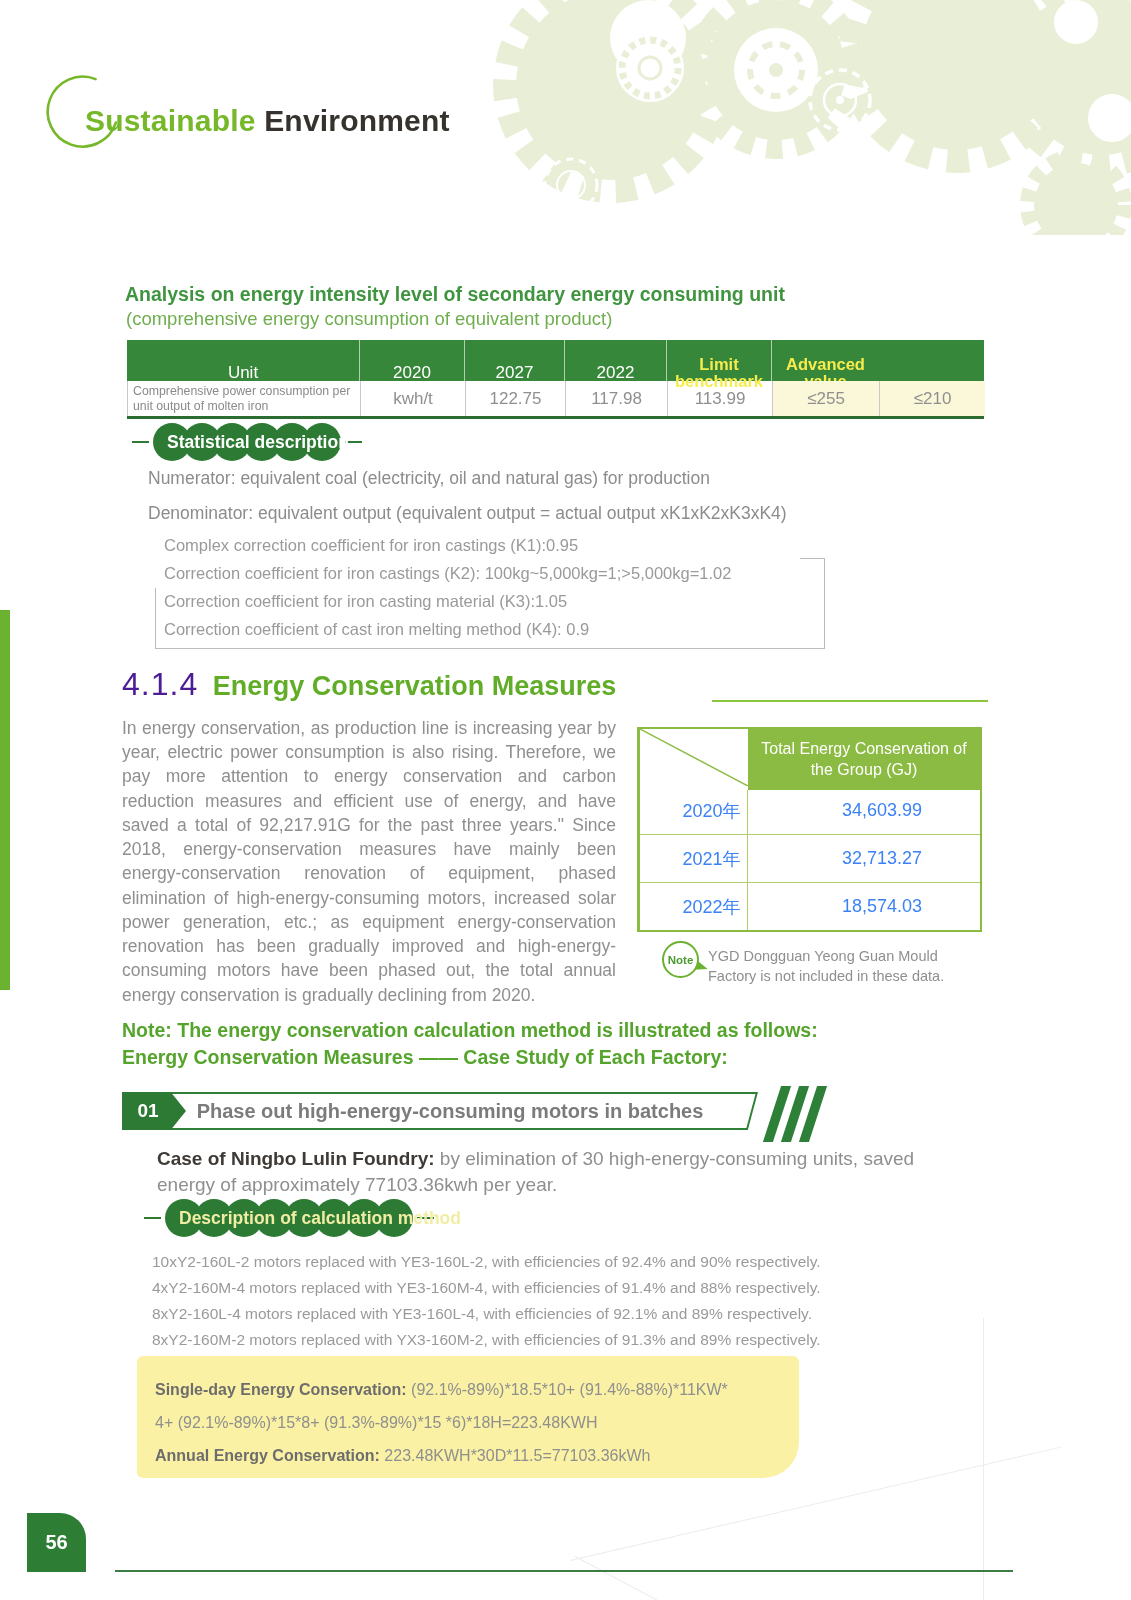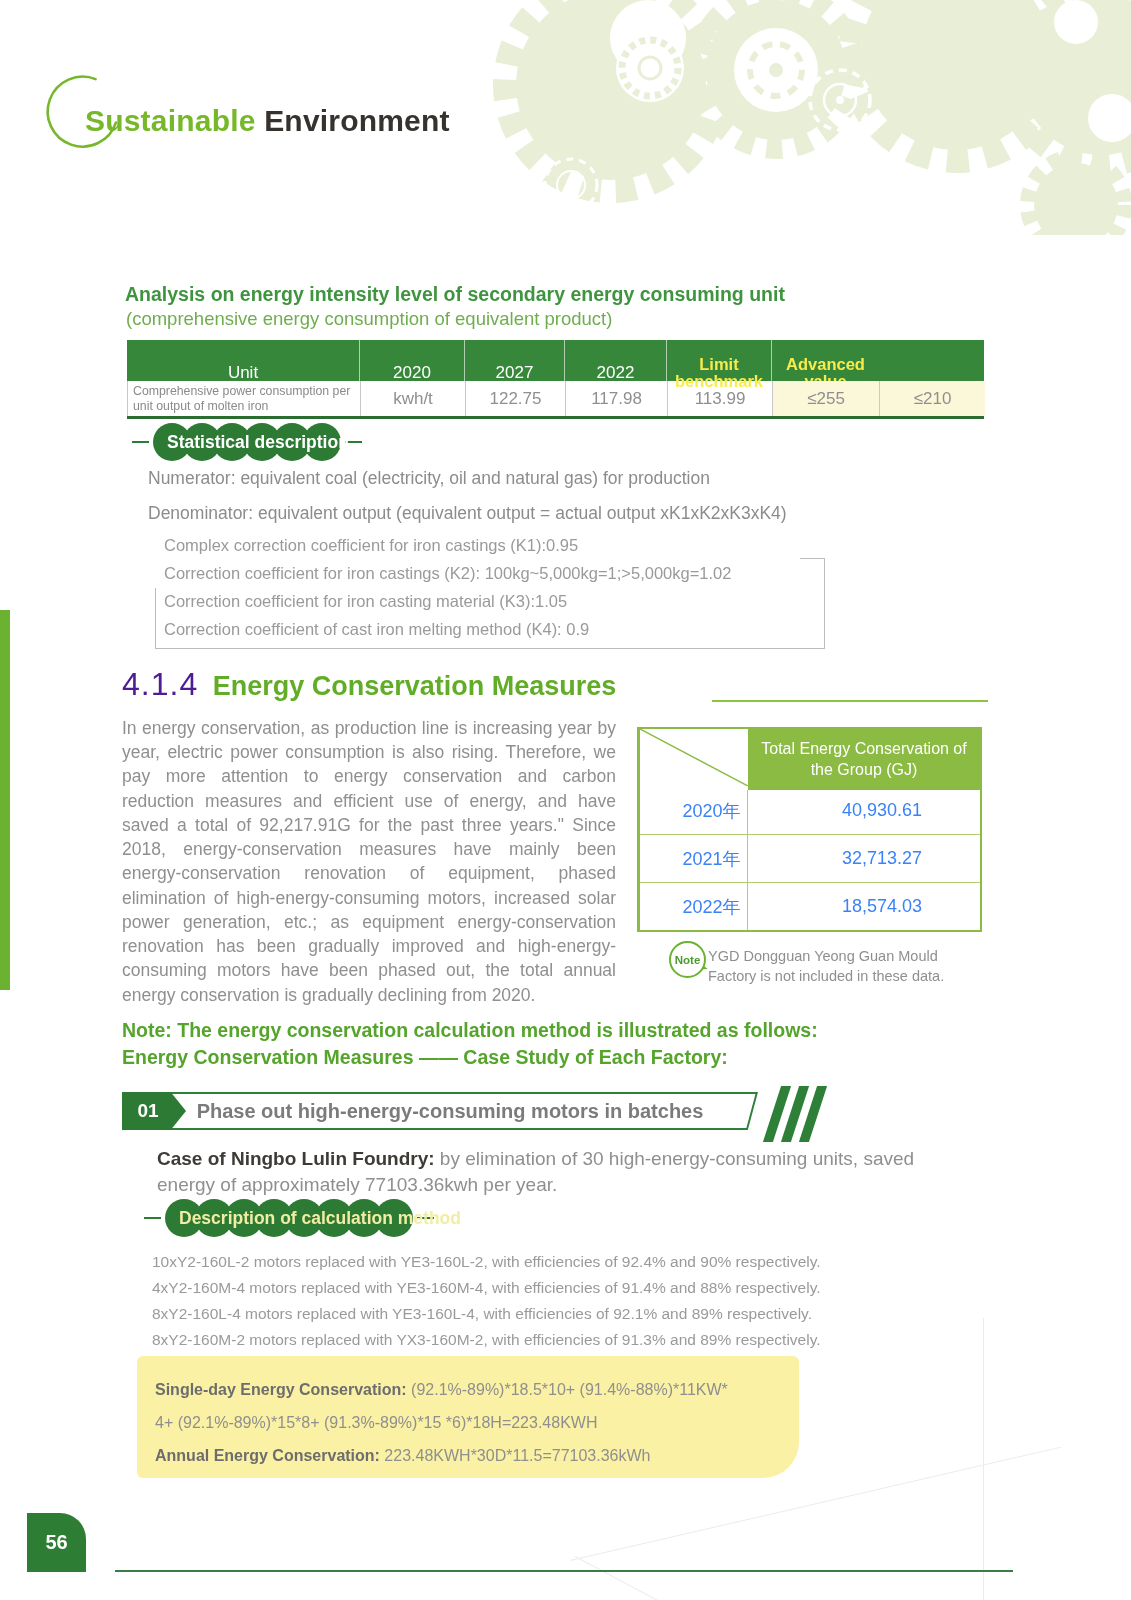--- a/index.html
+++ b/index.html
@@ -57,21 +57,21 @@
   
   .t2 { position:absolute; left:637px; top:727px; width:345px; border:2px solid #8cbb43; border-left-width:3px; }
   .t2 .hrow { display:grid; grid-template-columns:108px 232px; height:57px; }
   .t2 .hrow .diag { position:relative; background:#fff; }
   .t2 .hrow .hcell { background:#8cbb43; color:#fff; font-size:16px; line-height:1.3; display:flex; align-items:center; justify-content:center; text-align:center; padding:0 8px; }
   .t2 .drow { display:grid; grid-template-columns:108px 232px; height:48px; border-top:1px solid #aecf6b; }
   .t2 .drow > div { display:flex; align-items:center; justify-content:center; font-size:18px; color:#3b82f6;padding-left:36px; }
   .t2 .drow > div:first-child { border-right:1px solid #aecf6b; }
 
   
-  .note-circle { position:absolute; left:662px; top:941px; width:37px; height:37px; border:2px solid #6ab22f; border-radius:50%; background:#fff; display:flex; align-items:center; justify-content:center; font-size:11.5px; font-weight:bold; color:#4c9a2f; z-index:1;margin-left:7px; }
+  .note-circle { position:absolute; left:662px; top:941px; width:37px; height:37px; border:2px solid #6ab22f; border-radius:50%; background:#fff; display:flex; align-items:center; justify-content:center; font-size:11.5px; font-weight:bold; color:#4c9a2f; z-index:1; }
   .note-tail { position:absolute; left:695px; top:962px; width:0; height:0; border-top:5px solid transparent; border-bottom:5px solid transparent; border-left:13px solid #6ab22f; transform:rotate(18deg); }
   .note-text { position:absolute; left:708px; top:946px; width:282px; font-size:14.5px; line-height:1.4; color:#8f8f8f; }
 
   .mnote { position:absolute; left:122px; font-size:19.5px; font-weight:bold; color:#55a42b; }
 
   
   .banner-outline { position:absolute; left:142px; top:1092px; width:616px; height:38px; border:2px solid #2e8038; transform:skewX(-15deg); transform-origin:top left; background:#fff; }
   .banner-num { position:absolute; left:122px; top:1092px; width:64px; height:38px; background:#2c7a33; clip-path:polygon(0 0, 76% 0, 100% 50%, 76% 100%, 0 100%); color:#fff; font-size:19px; font-weight:bold; display:flex; align-items:center; justify-content:center; padding-right:12px; z-index:2; }
   .banner-title { position:absolute; left:142px; top:1092px; width:616px; height:38px; display:flex; align-items:center; justify-content:center; font-size:20px; font-weight:bold; color:#7b7b7b; z-index:1; }
   .stripe { position:absolute; top:1086px; width:10px; height:56px; background:#2e8038; transform:skewX(-18deg); }
@@ -206,21 +206,21 @@
     <div class="hrow">
       <div class="diag">
         <svg width="108" height="57">
           <line x1="0" y1="0" x2="108" y2="57" stroke="#8cbb43" stroke-width="1.5"></line>
         </svg>
       </div>
       <div class="hcell">Total Energy Conservation of the Group (GJ)</div>
     </div>
     <div class="drow">
       <div>2020年</div>
-      <div>40,930.61</div>
+      <div>34,603.99</div>
     </div>
     <div class="drow">
       <div>2021年</div>
       <div>32,713.27</div>
     </div>
     <div class="drow">
       <div>2022年</div>
       <div>18,574.03</div>
     </div>
   </div>

